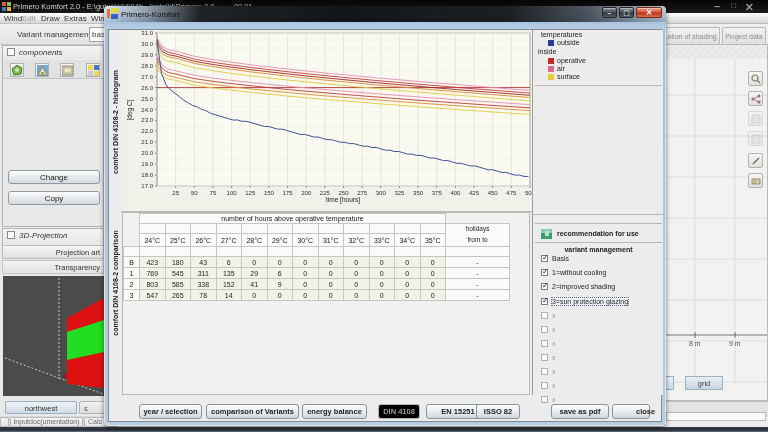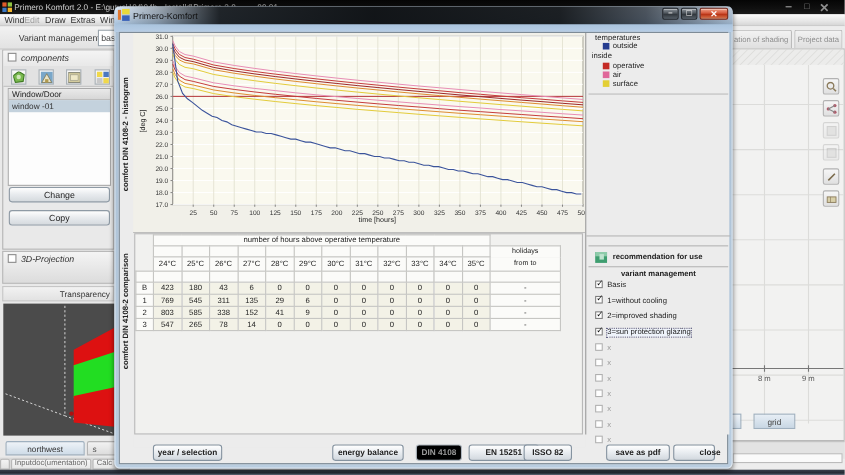--- a/index.html
+++ b/index.html
@@ -124,33 +124,30 @@
       </span>
     <span class="icbtn" style="left:83px;">
         <svg width="11" height="11">
           <rect x="0" y="0" width="5" height="5" fill="#f0d84a"></rect>
           <rect x="6" y="0" width="5" height="5" fill="#4a78c0"></rect>
           <rect x="0" y="6" width="5" height="5" fill="#c8c8c8"></rect>
           <rect x="6" y="6" width="5" height="5" fill="#f0d84a"></rect>
         </svg>
       </span>
   </div>
-  <div style="position:absolute; left:4px; top:34px; width:94px; height:89px; background:#fdfdfd; border:1px solid #a8a8a8;">
-    <div style="height:10px; background:linear-gradient(180deg,#e9e9e9,#d7d7d7); border-bottom:1px solid #bdbdbd; font-size:7.5px; color:#222; padding-left:3px;">Window/Door</div>
-    <div style="height:11px; background:#c4d2dd; font-size:7.5px; color:#333; padding-left:3px; padding-top:1px;">window -01</div>
-  </div>
   <div class="btn" style="position:absolute; left:5px; top:124px; width:92px; height:14px; line-height:13px;">Change</div>
   <div class="btn" style="position:absolute; left:5px; top:145px; width:92px; height:14px; line-height:13px;">Copy</div>
 </div>
 
 <div class="panel abs" style="left:2px; top:228px; width:102px; height:188px; border:none;">
   <div class="phead" style="border:1px solid #b4b4b4;">
       <span class="chk" style="position:absolute;left:4px;top:2px;"></span>
       <span style="position:absolute;left:16px;top:2px;">3D-Projection</span>
     </div>
+  <div style="position:absolute;left:0;top:17px;width:102px;height:14px;background:linear-gradient(180deg,#f6f6f6,#dfdfdf);border:1px solid #bcbcbc;font-size:7.5px;color:#333;text-align:right;padding:2px 3px 0 0;">Projection art</div>
   <div style="position:absolute;left:0;top:32px;width:102px;height:14px;background:linear-gradient(180deg,#f2f2f2,#e2e2e2);border:1px solid #c6c6c6;font-size:7.5px;color:#333;text-align:right;padding:2px 3px 0 0;">Transparency</div>
   <div style="position:absolute;left:1px;top:48px;width:101px;height:120px;background:#4b4b4b;overflow:hidden;">
     <svg width="101" height="120">
       <line x1="56" y1="2" x2="56" y2="102" stroke="#e8e8e8" stroke-width="0.8" stroke-dasharray="2,2"></line>
       <line x1="2" y1="82" x2="56" y2="102" stroke="#e8e8e8" stroke-width="0.8" stroke-dasharray="2,2"></line>
       <line x1="56" y1="102" x2="100" y2="118" stroke="#e8e8e8" stroke-width="0.8" stroke-dasharray="2,2"></line>
       <polygon points="64,42 101,22 101,46 64,58" fill="#dd1111"></polygon>
       <polygon points="64,56 101,44 101,78 64,86" fill="#22dd22"></polygon>
       <polygon points="64,84 101,76 101,112 64,108" fill="#dd1111"></polygon>
       <circle cx="62" cy="100" r="2" fill="#aa1111"></circle>
@@ -548,20 +545,21 @@
       <div class="cbrow" style="top:268px;"><span class="cbox on"></span><span style="outline:1px dotted #668;background:#eef3fa;">3=sun protection glazing</span></div>
       <div class="cbrow" style="top:282px;"><span class="cbox dis"></span><span class="xtext">x</span></div>
       <div class="cbrow" style="top:296px;"><span class="cbox dis"></span><span class="xtext">x</span></div>
       <div class="cbrow" style="top:310px;"><span class="cbox dis"></span><span class="xtext">x</span></div>
       <div class="cbrow" style="top:324px;"><span class="cbox dis"></span><span class="xtext">x</span></div>
       <div class="cbrow" style="top:338px;"><span class="cbox dis"></span><span class="xtext">x</span></div>
       <div class="cbrow" style="top:352px;"><span class="cbox dis"></span><span class="xtext">x</span></div>
       <div class="cbrow" style="top:366px;"><span class="cbox dis"></span><span class="xtext">x</span></div>
     </div>
     <div class="dbtn" style="left:30px; width:63px;">year / selection</div>
+    <div class="dbtn" style="left:97px; width:93px;">comparison of Variants</div>
     <div class="dbtn" style="left:193px; width:65px;">energy balance</div>
     <div class="dbtn" style="left:269px; width:42px; color:#9b9b9b; background:#000000; border-color:#b0b8c0;">DIN 4108</div>
     <div class="dbtn" style="left:317px; width:64px;">EN 15251</div>
     <div class="dbtn" style="left:367px; width:44px;">ISSO 82</div>
     <div class="dbtn" style="left:442px; width:58px;">save as pdf</div>
     <div class="dbtn" style="left:503px; width:38px;padding-left:23px;">close</div>
   </div>
 </div>
 
 </body></html>

